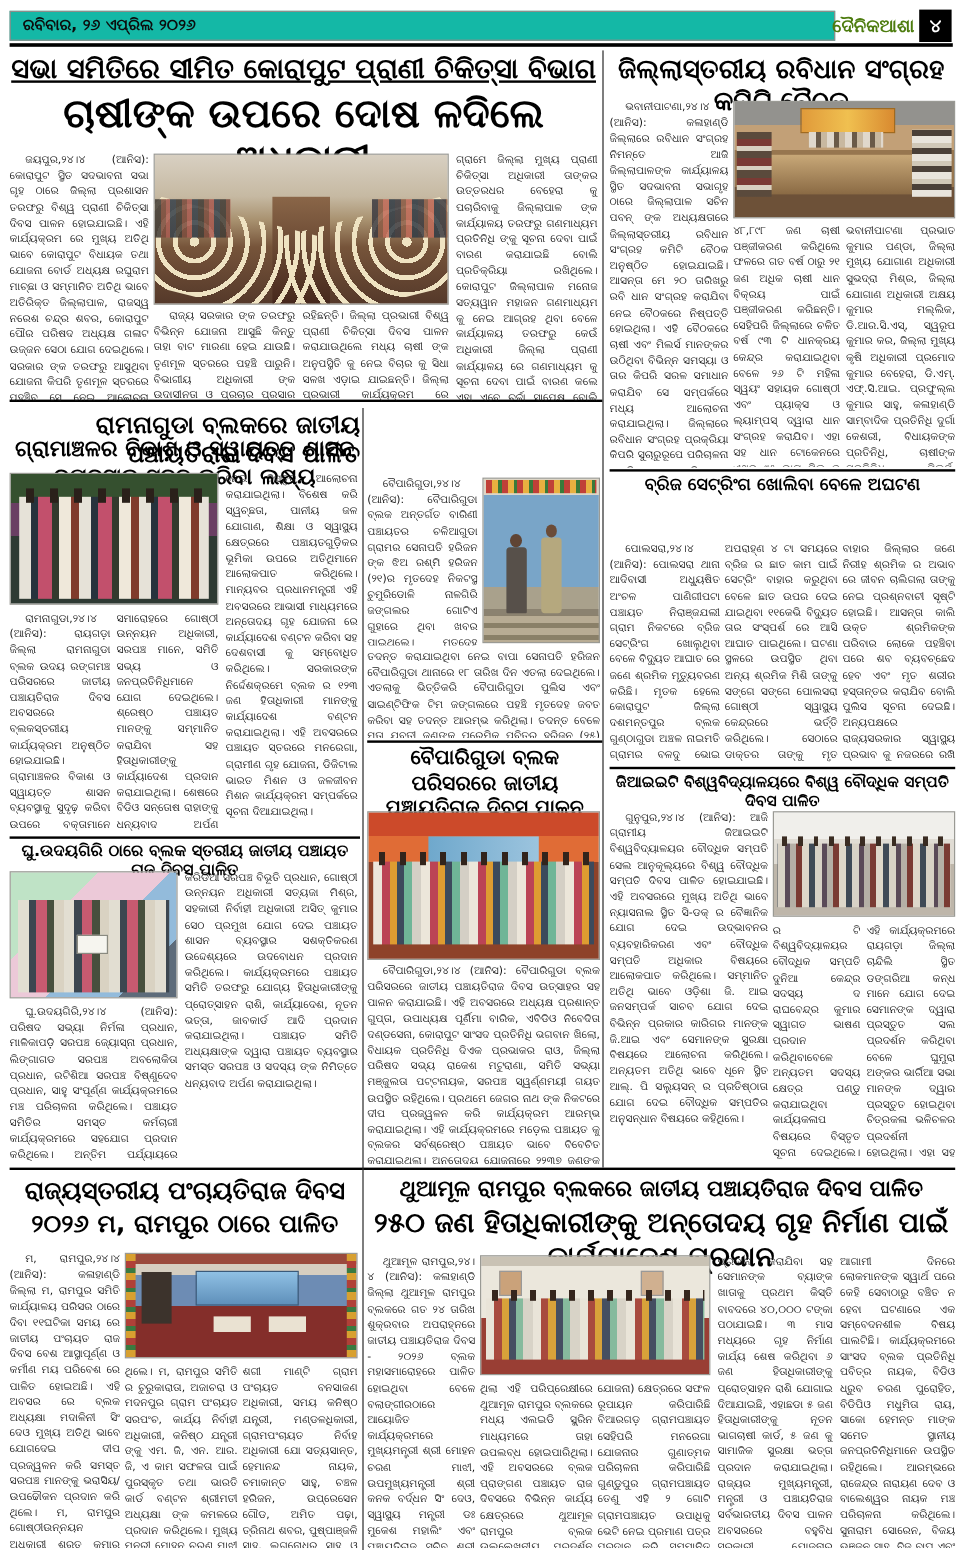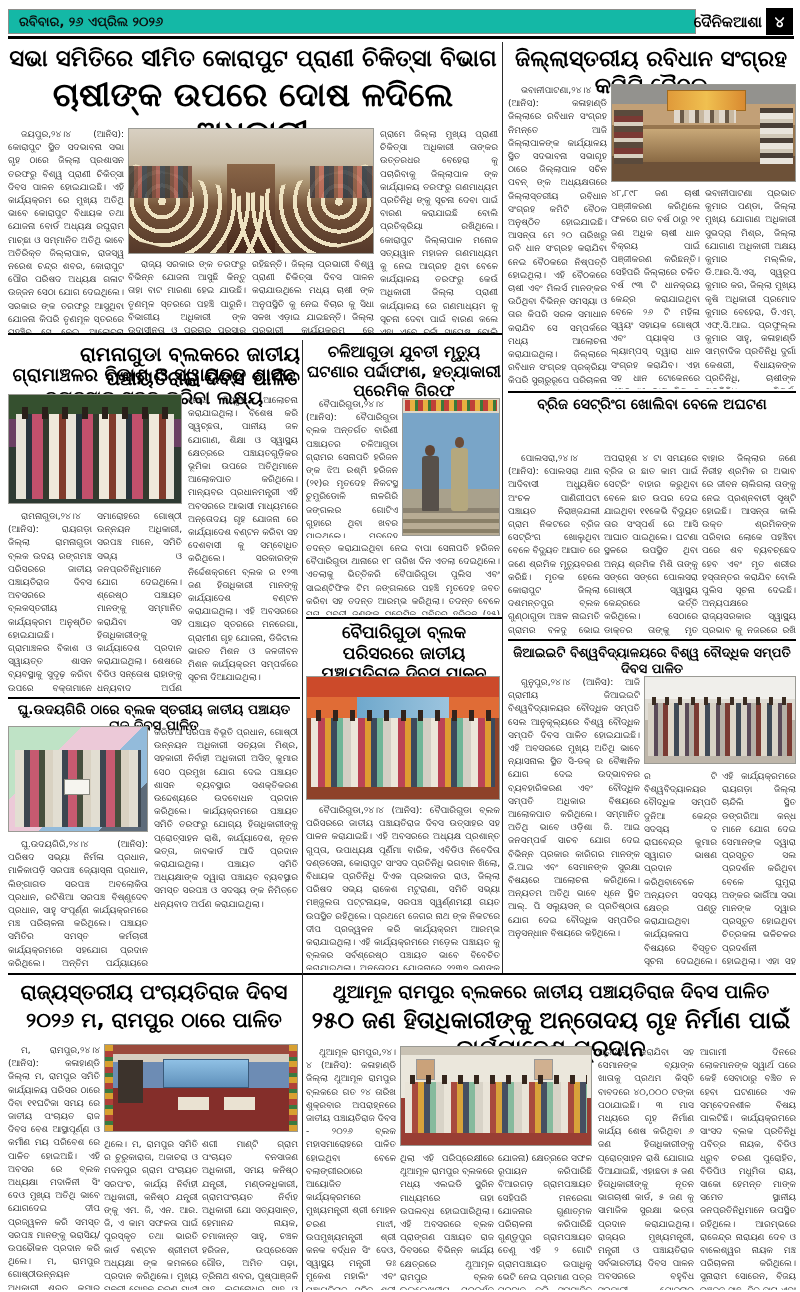--- a/index.html
+++ b/index.html
@@ -4,21 +4,21 @@
 <style>
   html,body{margin:0;padding:0;background:#e8e8e5;}
   .page{position:relative;width:800px;height:1292px;background:#fff;margin:0 auto;overflow:hidden;
         font-family:"DejaVu Sans","Liberation Sans",sans-serif;color:#141414;}
   .rule-h{position:absolute;background:#000;}
   .rule-v{position:absolute;background:#2a2a2a;width:1px;}
   .datebar{position:absolute;left:8px;top:9px;width:688px;height:25px;background:#14b8a6;border:1px solid #8d8d8a;
            box-sizing:border-box;display:flex;align-items:center;padding-left:10px;
            font-size:13px;font-weight:bold;color:#0c0c0c;}
   .masthead{position:absolute;left:690px;top:10px;width:72px;height:24px;display:flex;align-items:center;
-            justify-content:flex-end;font-weight:bold;font-size:15px;color:#000000;}
+            justify-content:flex-end;font-weight:bold;font-size:15px;color:#4d7c0f;}
   .pagebox{position:absolute;left:766px;top:8px;width:27px;height:27px;background:#000;color:#fff;
            display:flex;align-items:center;justify-content:center;font-weight:bold;font-size:15px;}
   .kicker,.headline,.subhead{position:absolute;text-align:center;font-weight:bold;color:#000;line-height:1.22;}
   .col{position:absolute;font-size:9px;line-height:13.2px;text-align:justify;overflow:hidden;
        color:#171717;text-indent:13px;}
   .noind{text-indent:0;}
   .photo{position:absolute;overflow:hidden;border:1px solid #9a9a94;box-sizing:border-box;}
   .photo i{position:absolute;display:block;}
 
   
@@ -111,21 +111,21 @@
   #r-a{left:8px;top:333px;width:494px;height: 2px;}
   #r-b{left:508px;top:391px;width:288px;height:2px;}
   #r-d{left:306px;top:617px;width:196px;height:2px;}
   #r-f{left:508px;top:639px;width:288px;height:2px;}
   #r-c{left:8px;top:697px;width:292px;height:2px;}
   #r-mid{left:8px;top:973px;width:788px;height:2px;}
   #v-1{left:502px;top:42px;height:931px;}
   #v-2{left:302px;top:340px;height:952px;}
 
   
-  #h-vet-k{left:8px;top:44px;width:490px;font-size:23px;}
+  #h-vet-k{left:8px;top:44px;width:490px;font-size:23px;text-decoration:underline;}
   #h-vet{left:8px;top:76px;width:490px;font-size:33px;line-height:1.15;}
   #h-rabi{left:506px;top:46px;width:290px;font-size:22px;}
   #h-ram-k{left:8px;top:342px;width:292px;font-size:20px;text-align:right;}
   #h-ram-s{left:8px;top:364px;width:292px;font-size:18.5px;}
   #h-chali{left:306px;top:342px;width:196px;font-size:16px;}
   #h-boi{left:306px;top:622px;width:196px;font-size:17px;}
   #h-el-k{left:508px;top:396px;width:288px;font-size:14.5px;}
   #h-el{left:508px;top:413px;width:288px;font-size:26px;}
   #h-gi{left:506px;top:645px;width:292px;font-size:13px;}
   #h-gh{left:8px;top:701px;width:292px;font-size:13.5px;}
@@ -214,21 +214,20 @@
   <div class="kicker" id="h-ram-k">ରାମନାଗୁଡା ବ୍ଲକରେ ଜାତୀୟ ପଞ୍ଚାୟତିରାଜ ଦିବସ ପାଳିତ</div>
   <div class="subhead" id="h-ram-s">ଗ୍ରାମାଞ୍ଚଳର ବିକାଶ ଓ ସ୍ୱାୟତ୍ତ ଶାସନ ବ୍ୟବସ୍ଥାକୁ ସୁଦୃଢ଼ କରିବା ଲକ୍ଷ୍ୟ</div>
   <div class="photo" id="ph-ram">
       <i class="a"></i>
       <i class="b"></i>
     </div>
   <div class="col noind" id="c-ram0">ନେଇ ବିସ୍ତୃତ ଆଲୋଚନା କରାଯାଇଥିଲା। ବିଶେଷ କରି ସ୍ୱଚ୍ଛତା, ପାନୀୟ ଜଳ ଯୋଗାଣ, ଶିକ୍ଷା ଓ ସ୍ୱାସ୍ଥ୍ୟ କ୍ଷେତ୍ରରେ ପଞ୍ଚାୟତଗୁଡ଼ିକର ଭୂମିକା ଉପରେ ଅତିଥିମାନେ ଆଲୋକପାତ କରିଥିଲେ। ମାନ୍ୟବର ପ୍ରଧାନମନ୍ତ୍ରୀ ଏହି ଅବସରରେ ଆଭାସୀ ମାଧ୍ୟମରେ ଅନ୍ତୋଦୟ ଗୃହ ଯୋଜନା ରେ କାର୍ଯ୍ୟାଦେଶ ବଣ୍ଟନ କରିବା ସହ ଦେଶବାସୀ କୁ ସମ୍ବୋଧିତ କରିଥିଲେ। ସରକାରଙ୍କ ନିର୍ଦ୍ଦେଶକ୍ରମେ ବ୍ଲକ ର ୧୨୩ ଜଣ ହିତାଧିକାରୀ ମାନଙ୍କୁ କାର୍ଯ୍ୟାଦେଶ ବଣ୍ଟନ କରାଯାଇଥିଲା। ଏହି ଅବସରରେ ପଞ୍ଚାୟତ ସ୍ତରରେ ମନରେଗା, ଗ୍ରାମୀଣ ଗୃହ ଯୋଜନା, ଡିଜିଟାଲ ଭାରତ ମିଶନ ଓ ଜଳଜୀବନ ମିଶନ କାର୍ଯ୍ୟକ୍ରମ ସମ୍ପର୍କରେ ସୂଚନା ଦିଆଯାଇଥିଲା।</div>
   <div class="col" id="c-ram1">ରାମନାଗୁଡା,୨୪।୪ (ଆନିସ): ରାୟଗଡ଼ା ଜିଲ୍ଲା ରାମନାଗୁଡା ବ୍ଲକ ଉଦୟ ରଙ୍ଗମଞ୍ଚ ପରିସରରେ ଜାତୀୟ ପଞ୍ଚାୟତିରାଜ ଦିବସ ଅବସରରେ ବ୍ଲକସ୍ତରୀୟ କାର୍ଯ୍ୟକ୍ରମ ଅନୁଷ୍ଠିତ ହୋଇଯାଇଛି। ଗ୍ରାମାଞ୍ଚଳର ବିକାଶ ଓ ସ୍ୱାୟତ୍ତ ଶାସନ ବ୍ୟବସ୍ଥାକୁ ସୁଦୃଢ଼ କରିବା ଉପରେ ବକ୍ତାମାନେ ଗୁରୁତ୍ୱାରୋପ କରିଥିଲେ।</div>
   <div class="col noind" id="c-ram2">ସମାରୋହରେ ଗୋଷ୍ଠୀ ଉନ୍ନୟନ ଅଧିକାରୀ, ସରପଞ୍ଚ ମାନେ, ସମିତି ସଭ୍ୟ ଓ ଜନପ୍ରତିନିଧିମାନେ ଯୋଗ ଦେଇଥିଲେ। ଶ୍ରେଷ୍ଠ ପଞ୍ଚାୟତ ମାନଙ୍କୁ ସମ୍ମାନିତ କରାଯିବା ସହ ହିତାଧିକାରୀଙ୍କୁ କାର୍ଯ୍ୟାଦେଶ ପ୍ରଦାନ କରାଯାଇଥିଲା। ଶେଷରେ ବିଡିଓ ସନ୍ତୋଷ ରାହାଙ୍କୁ ଧନ୍ୟବାଦ ଅର୍ପଣ କରାଯାଇଥିଲା।</div>
 
-  <div class="headline" id="h-chali">ଚଳିଆଗୁଡା ଯୁବତୀ ମୃତ୍ୟୁ ଘଟଣାର ପର୍ଦ୍ଦାଫାଶ, ହତ୍ୟାକାରୀ ପ୍ରେମିକ ଗିରଫ</div>
   <div class="photo" id="ph-chali">
       <i class="a"></i>
       <i class="b"></i>
       <i class="c"></i>
       <i class="d"></i>
       <i class="e"></i>
       <i class="f"></i>
     </div>
   <div class="col" id="c-chali0">ବୈପାରିଗୁଡା,୨୪।୪ (ଆନିସ): ବୈପାରିଗୁଡା ବ୍ଲକ ଅନ୍ତର୍ଗତ ବାରିଣୀ ପଞ୍ଚାୟତର ଚଳିଆଗୁଡା ଗ୍ରାମର ସେନାପତି ହରିଜନ ଙ୍କ ଝିଅ ରଶ୍ମି ହରିଜନ (୨୧)ର ମୃତଦେହ ନିକଟସ୍ଥ ଚୁମୁରିଡୋଳି ନାଳଗିରି ଜଙ୍ଗଲର ଗୋଟିଏ ଗୁହାରେ ଥିବା ଖବର ପାଇଥିଲେ। ମୃତଦେହ ଦେଖିବା ଏବଂ ପାରିପାର୍ଶ୍ୱିକ ସ୍ଥିତି ଦେଖି ଅଧିକ</div>
   <div class="col noind" id="c-chali1">ତଦନ୍ତ କରାଯାଇଥିବା ନେଇ ବାପା ସେନାପତି ହରିଜନ ବୈପାରିଗୁଡା ଥାନାରେ ୧୮ ତାରିଖ ଦିନ ଏତଲା ଦେଇଥିଲେ। ଏତଲାକୁ ଭିତ୍ତିକରି ବୈପାରିଗୁଡା ପୁଲିସ ଏବଂ ସାଇଣ୍ଟିଫିକ ଟିମ ଜଙ୍ଗଲରେ ପହଞ୍ଚି ମୃତଦେହ ଜବତ କରିବା ସହ ତଦନ୍ତ ଆରମ୍ଭ କରିଥିଲା। ତଦନ୍ତ ବେଳେ ମୃତା ଯୁବତୀ ଜଣଙ୍କ ପ୍ରେମିକ ପବିତ୍ର ହରିଜନ (୨୫) ନାମକ ଜଣେ ଯୁବକଙ୍କୁ ଥାନାରେ ଅଟକ ରଖି ପଚରାଉଚରା କରିଥିଲା। ହତ୍ୟା ଅଭିଯୋଗରେ ପବିତ୍ର ହରିଜନଙ୍କୁ ଗିରଫ କରିବା ସହ କେସ୍ ନମ୍ବର ୯୪/୨୦୨୬ ଅନୁସାରେ କୋର୍ଟ ଚାଲାଣ କରାଯାଇଥିବା ସହ ଅଧିକ ତଥ୍ୟ ପାଇଁ ତଦନ୍ତ ଜାରି ରହିଥିବା ଥାନା ଅଧିକାରୀ ସୂଚନା ଦେଇଛନ୍ତି।</div>

